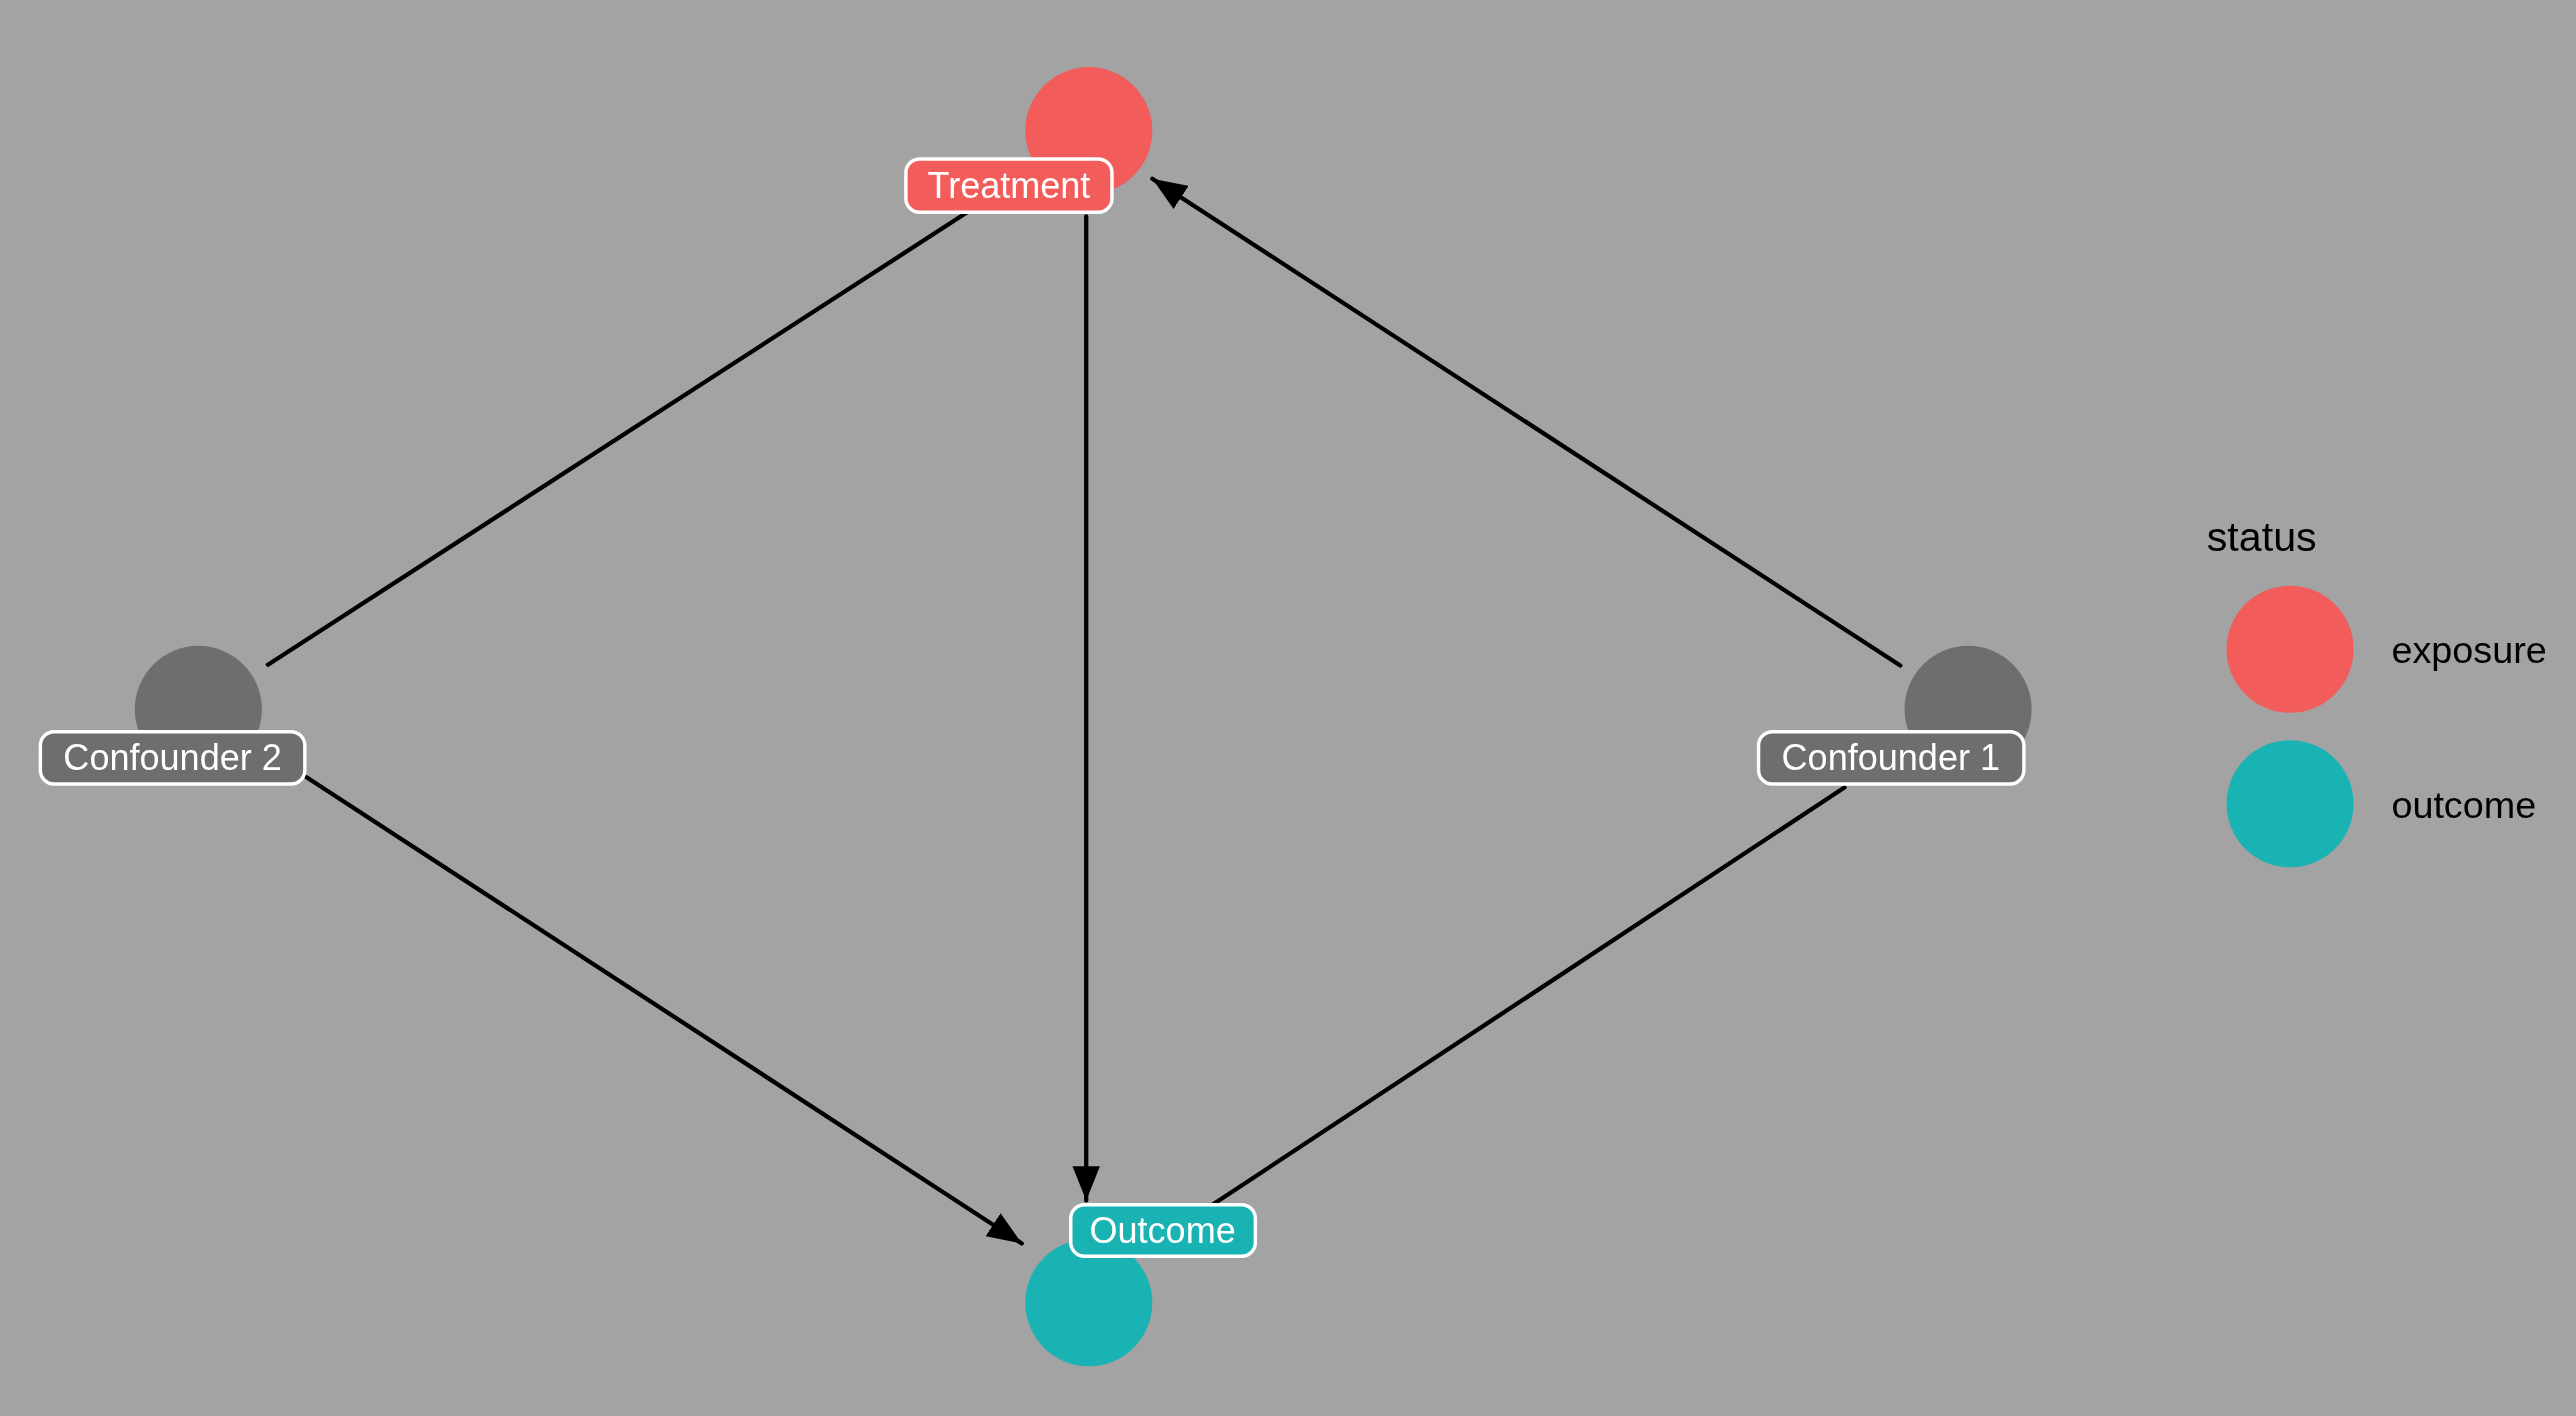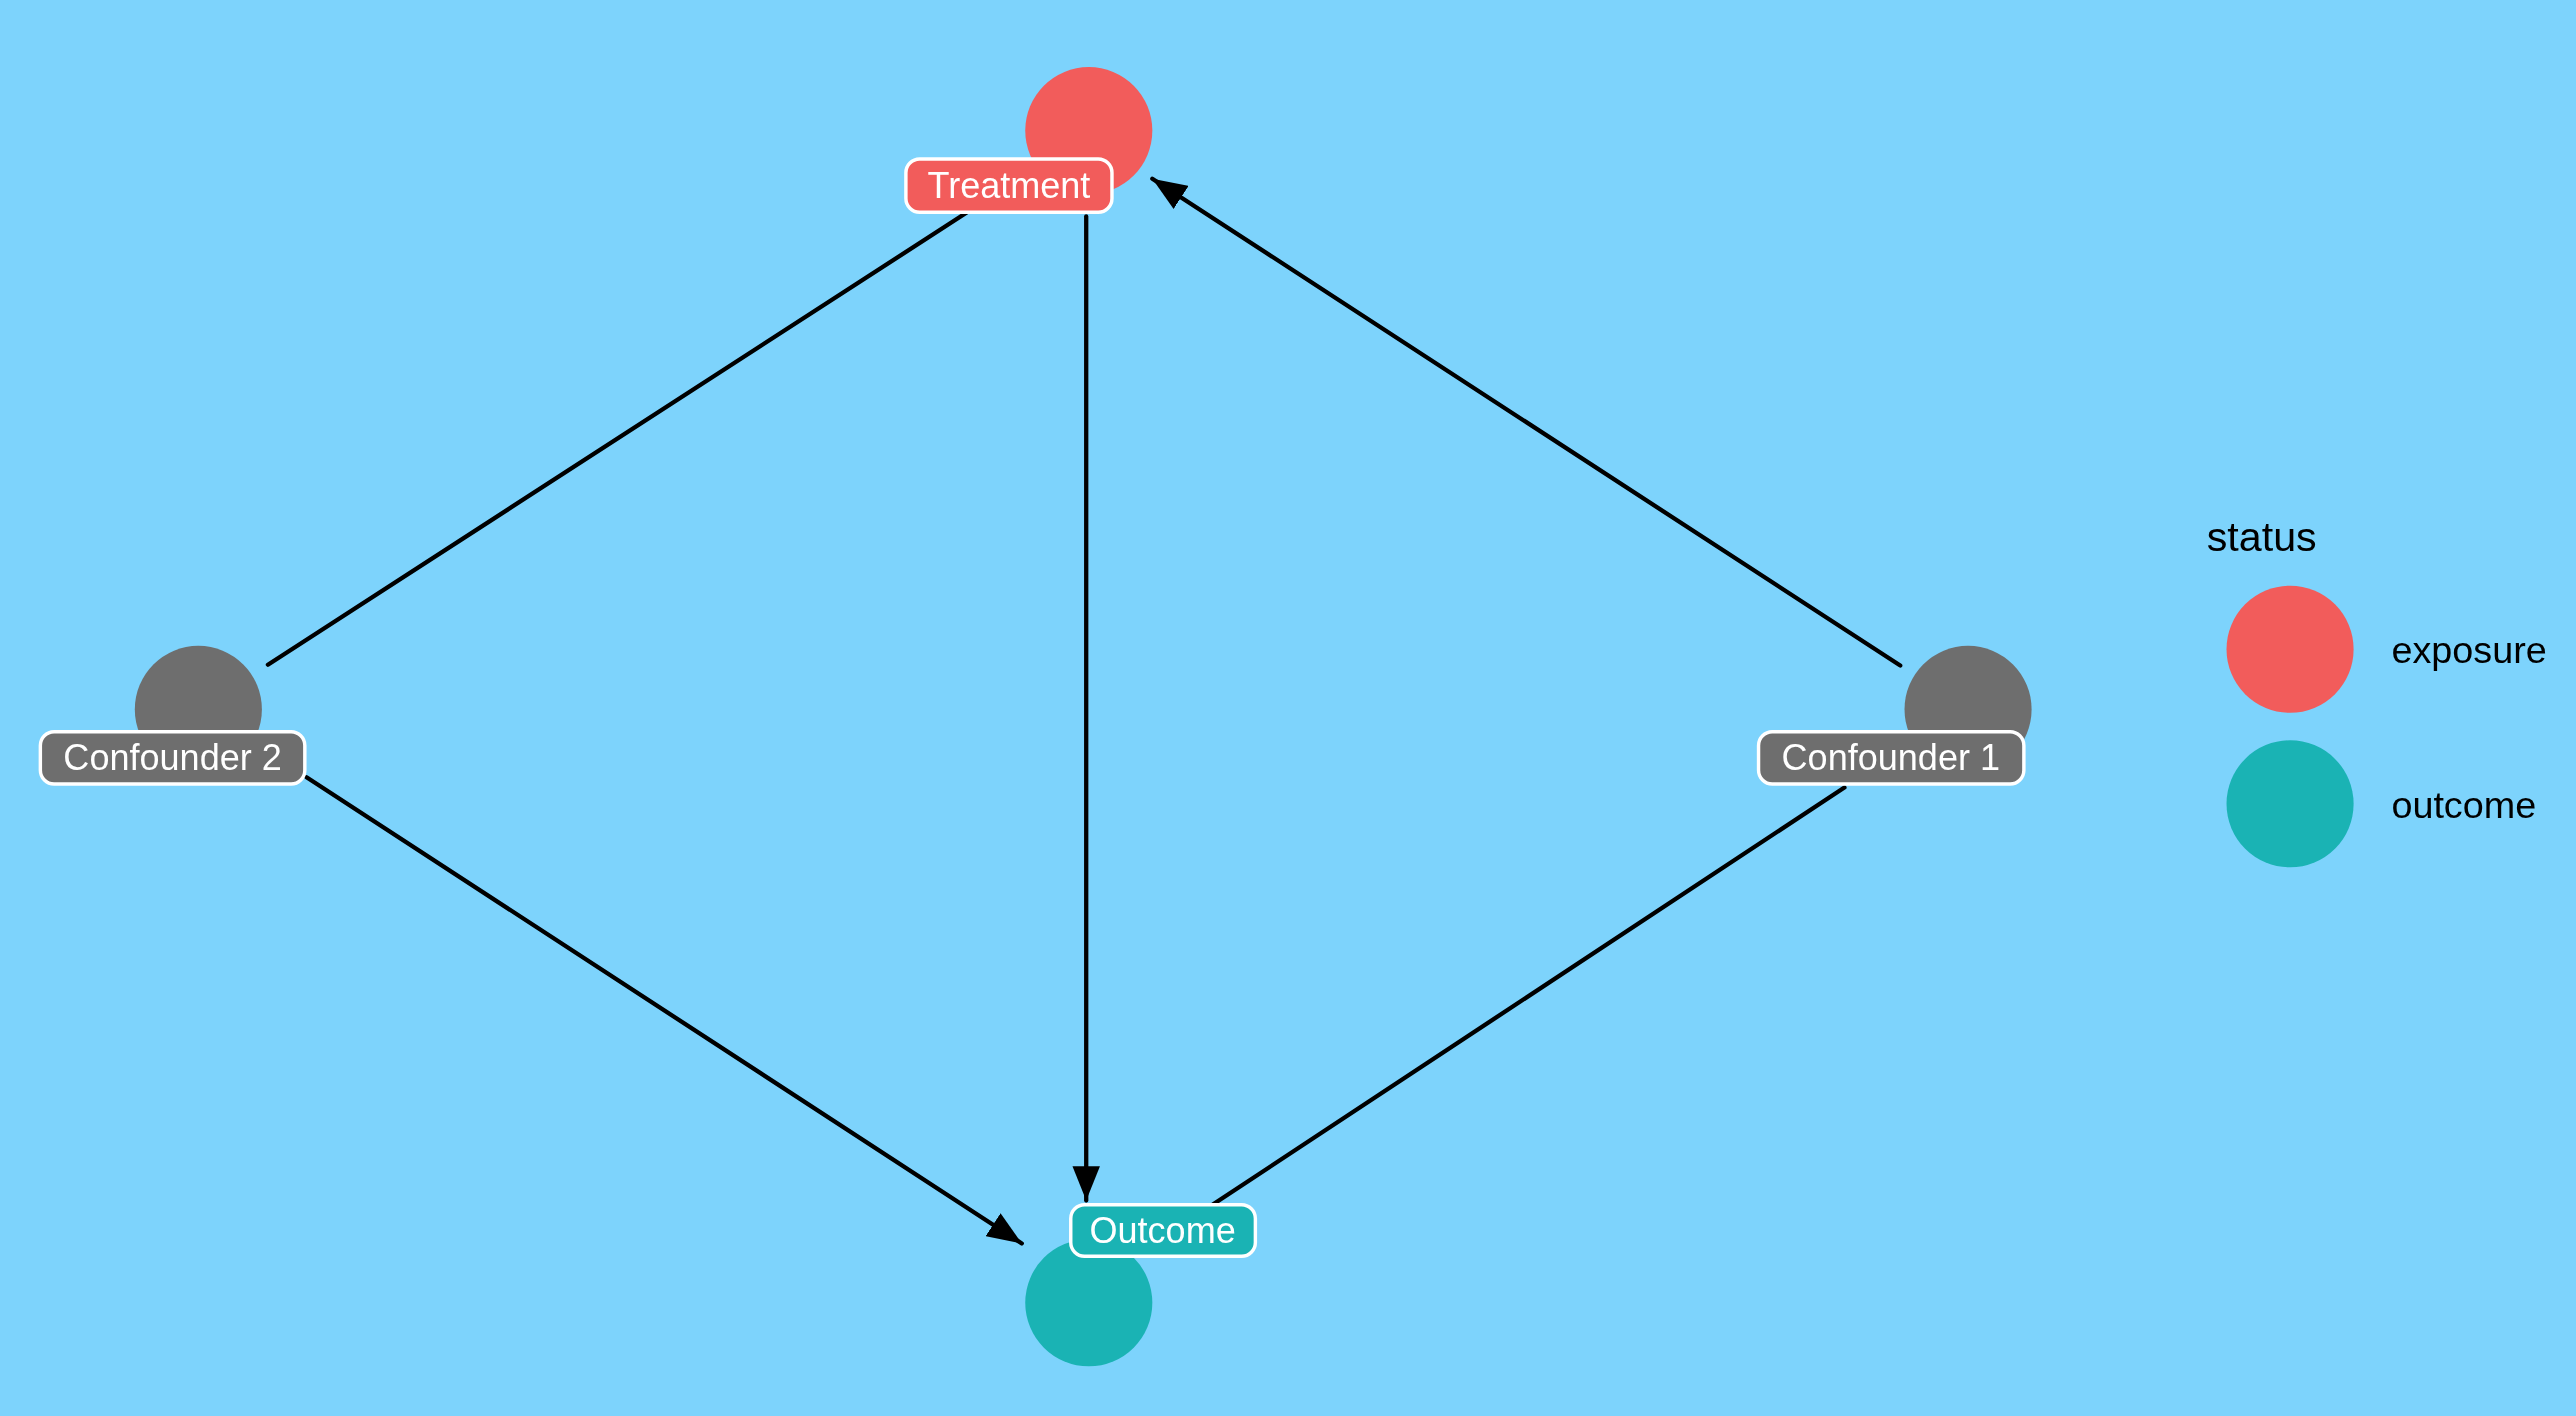--- a/index.html
+++ b/index.html
@@ -4,21 +4,21 @@
 <style>
   html, body {
     margin: 0;
     padding: 0;
     background: #FFFFFF;
   }
   #canvas {
     position: relative;
     width: 2576px;
     height: 1417px;
-    background: #7dd3fc;
+    background: #a3a3a3;
     font-family: "Liberation Sans", sans-serif;
   }
   svg { display: block; }
   .edge {
     fill: none;
     stroke-width: 5;
     stroke-linecap: round;
   }
   .node-label-rect {
     stroke-width: 4;

